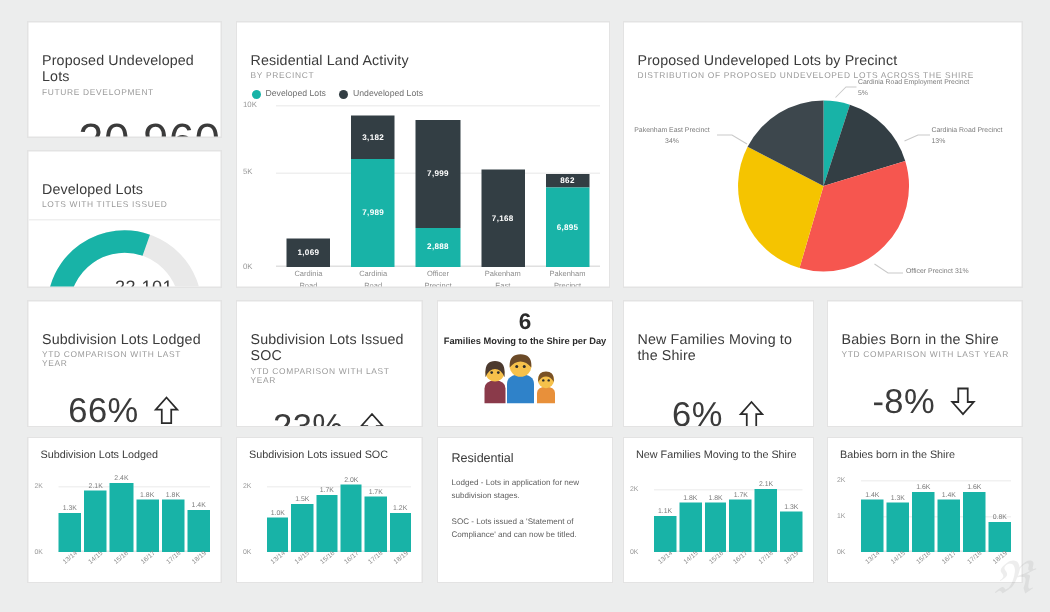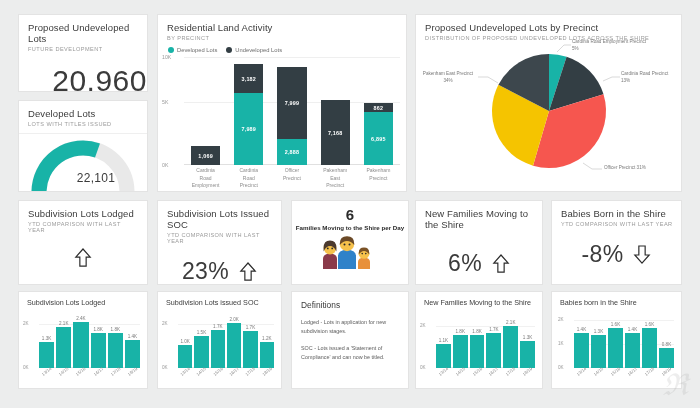--- a/index.html
+++ b/index.html
@@ -26,21 +26,21 @@
     color: #3b3b3b;
     letter-spacing: .1px;
   }
   .card-sub {
     font-size: 5.6px;
     color: #9a9a9a;
     letter-spacing: .45px;
     text-transform: uppercase;
     margin-top: 2px;
   }
-  .pad { padding: 7px 8px 0 9px; }
+  .pad { padding: 20px 8px 0 9px; }
 
   
   .bignum {
     font-size: 30px;
     color: #3b3b3b;
     text-align: right;
     font-weight: 400;
     letter-spacing: .5px;
   }
 
@@ -262,20 +262,21 @@
       <div class="sc-cat">Pakenham Precinct</div>
     </div>
   </div>
 
   <div class="card" style="left:18px; top:200px; width:130px; height:85px;">
     <div class="pad">
       <div class="card-title">Subdivision Lots Lodged</div>
       <div class="card-sub">YTD COMPARISON WITH LAST YEAR</div>
     </div>
     <div class="pct-row">
+      <span class="pct-val">66%</span>
       <svg class="arrow" viewBox="0 0 20 24">
         <path d="M10 2 L18 11 L13.5 11 L13.5 21 L6.5 21 L6.5 11 L2 11 Z" fill="none" stroke="#2b2b2b" stroke-width="1.3"></path>
       </svg>
     </div>
   </div>
 
   <div class="card" style="left:157px; top:200px; width:125px; height:85px;">
     <div class="pad">
       <div class="card-title">Subdivision Lots Issued SOC</div>
       <div class="card-sub">YTD COMPARISON WITH LAST YEAR</div>
@@ -422,21 +423,21 @@
       <div class="mini-cat">13/14</div>
       <div class="mini-cat">14/15</div>
       <div class="mini-cat">15/16</div>
       <div class="mini-cat">16/17</div>
       <div class="mini-cat">17/18</div>
       <div class="mini-cat">18/19</div>
     </div>
   </div>
 
   <div class="card" style="left:291px; top:291px; width:118px; height:98px;">
-    <div class="def-title">Definitions</div>
+    <div class="def-title">Residential</div>
     <div class="def-p">Lodged - Lots in application for new subdivision stages.</div>
     <div class="def-p">SOC - Lots issued a 'Statement of Compliance' and can now be titled.</div>
   </div>
 
   <div class="card" style="left:415px; top:291px; width:128px; height:98px;">
     <div class="mini-title">New Families Moving to the Shire</div>
     <div class="mini-plot">
       <div class="mini-grid" style="top:10px;"></div>
       <div class="mini-ylab" style="top:10px;">2K</div>
       <div class="mini-axis"></div>

